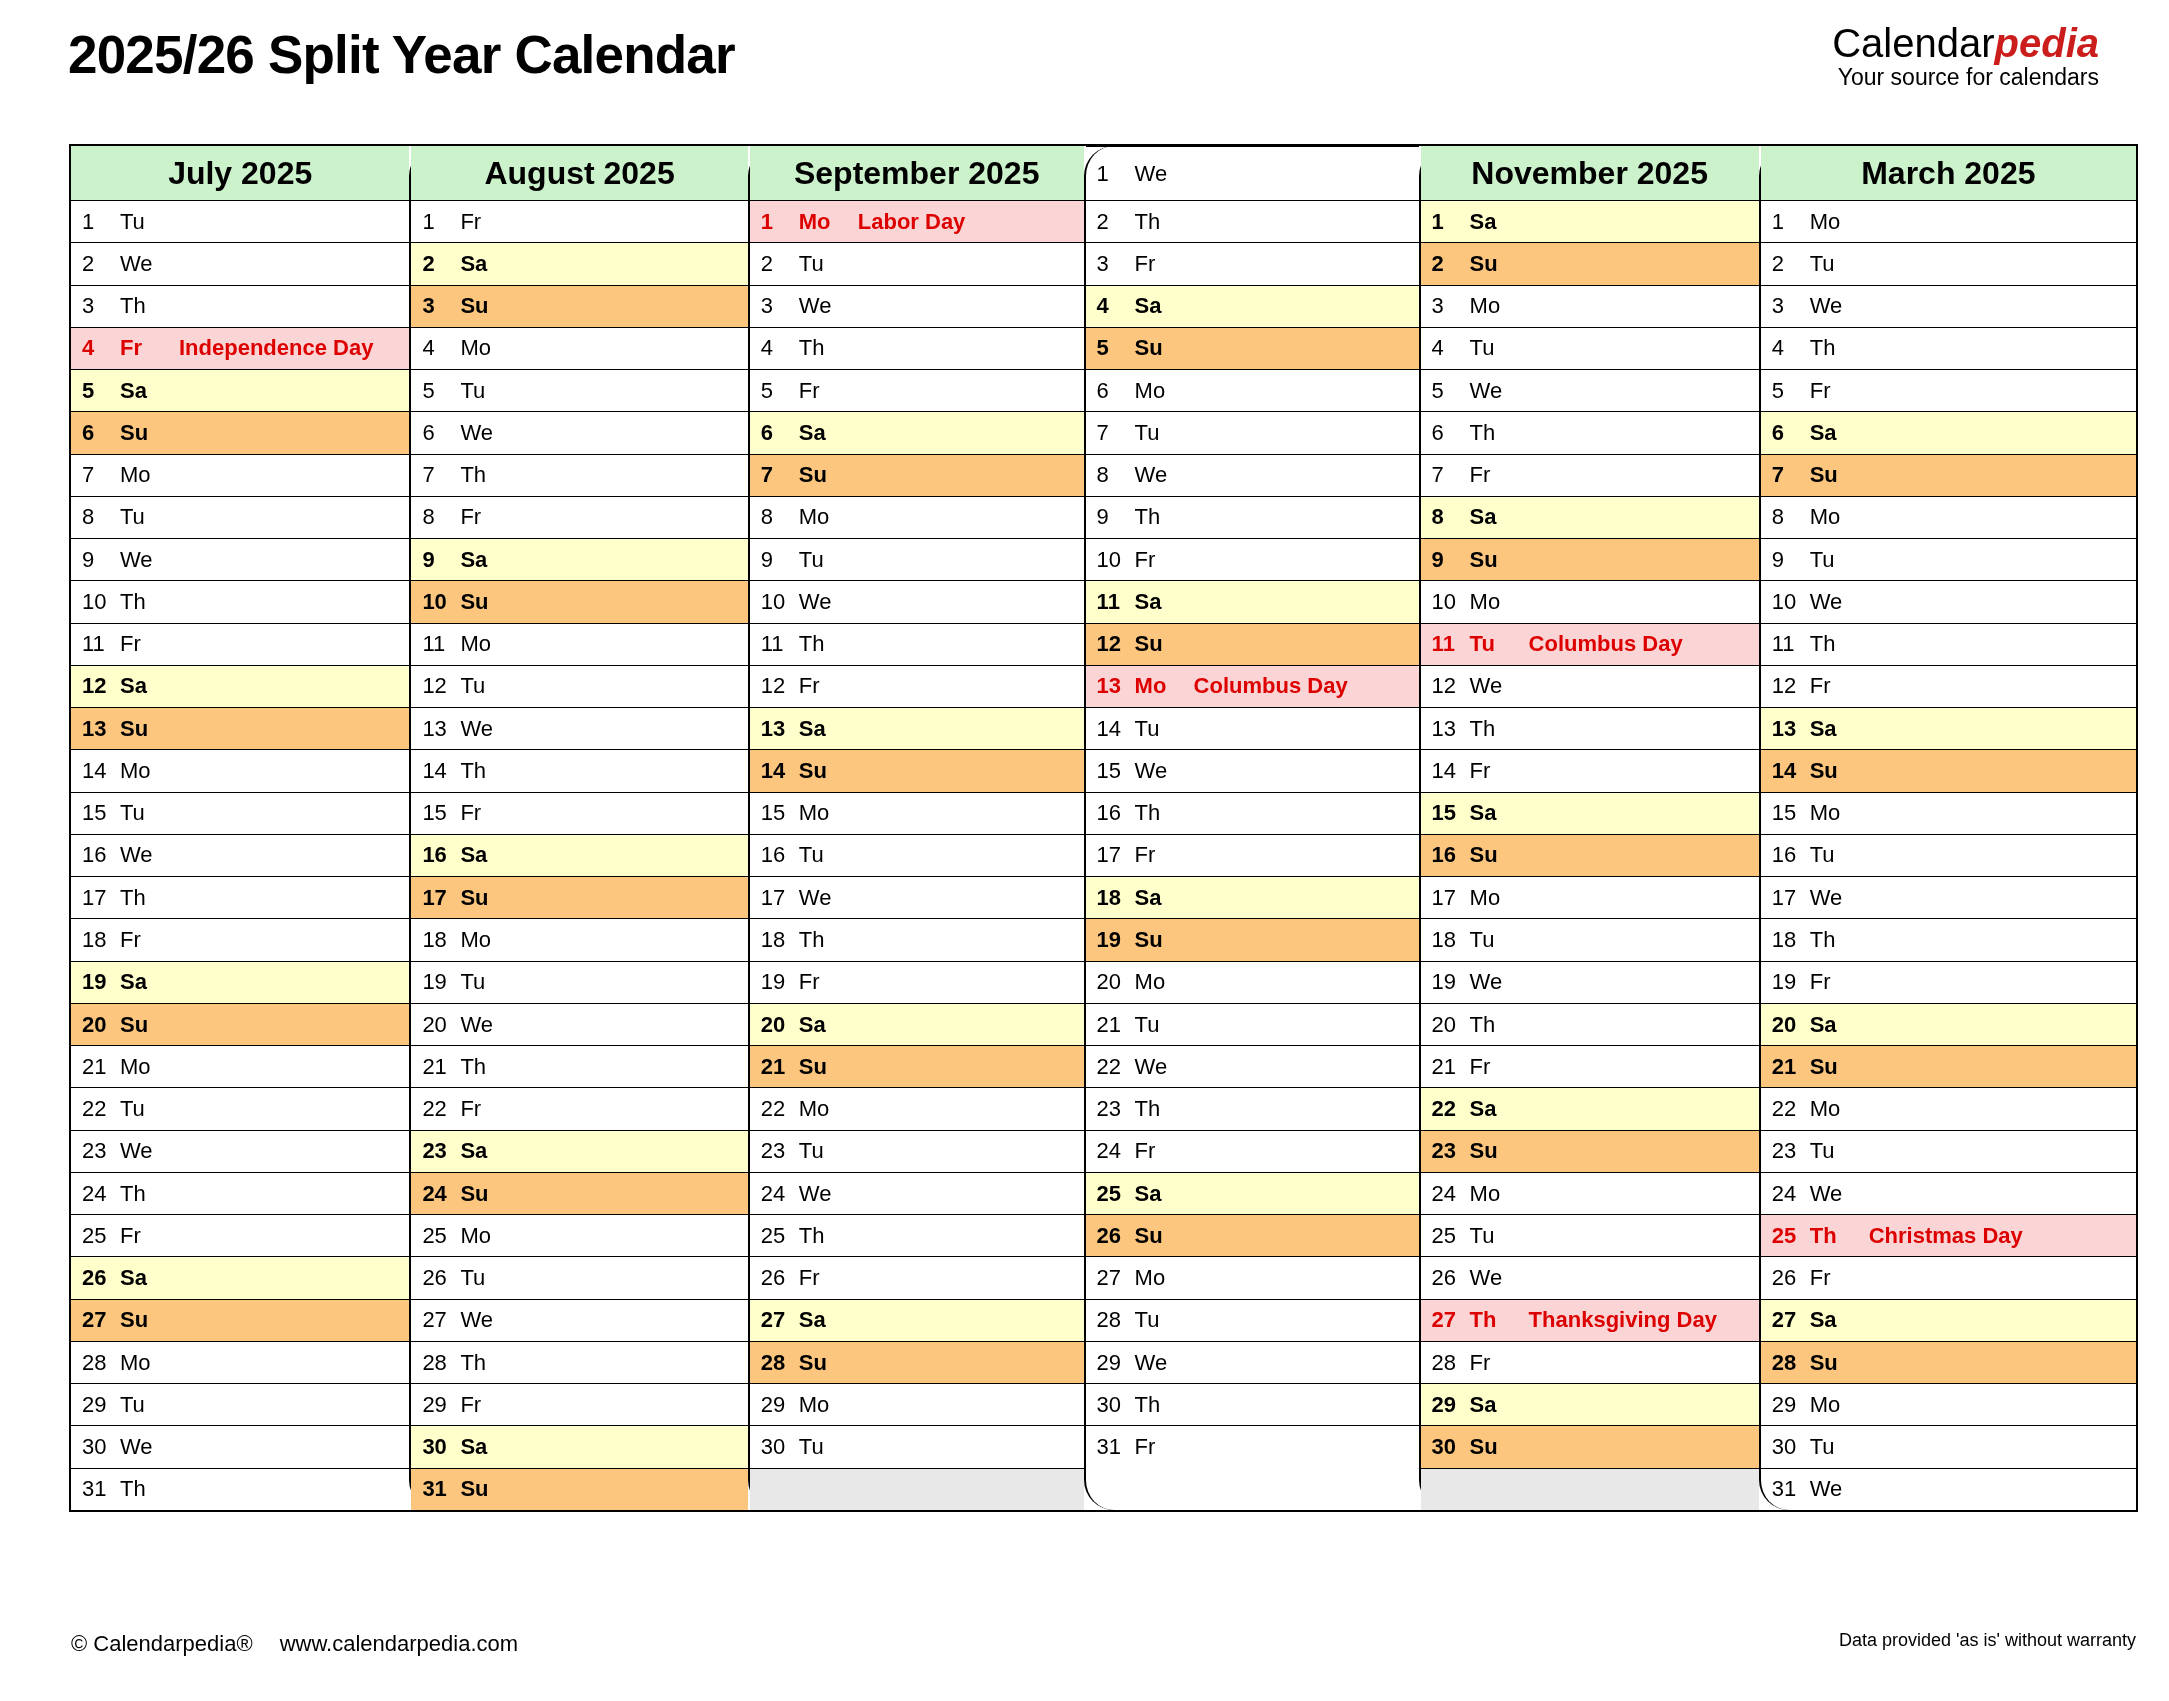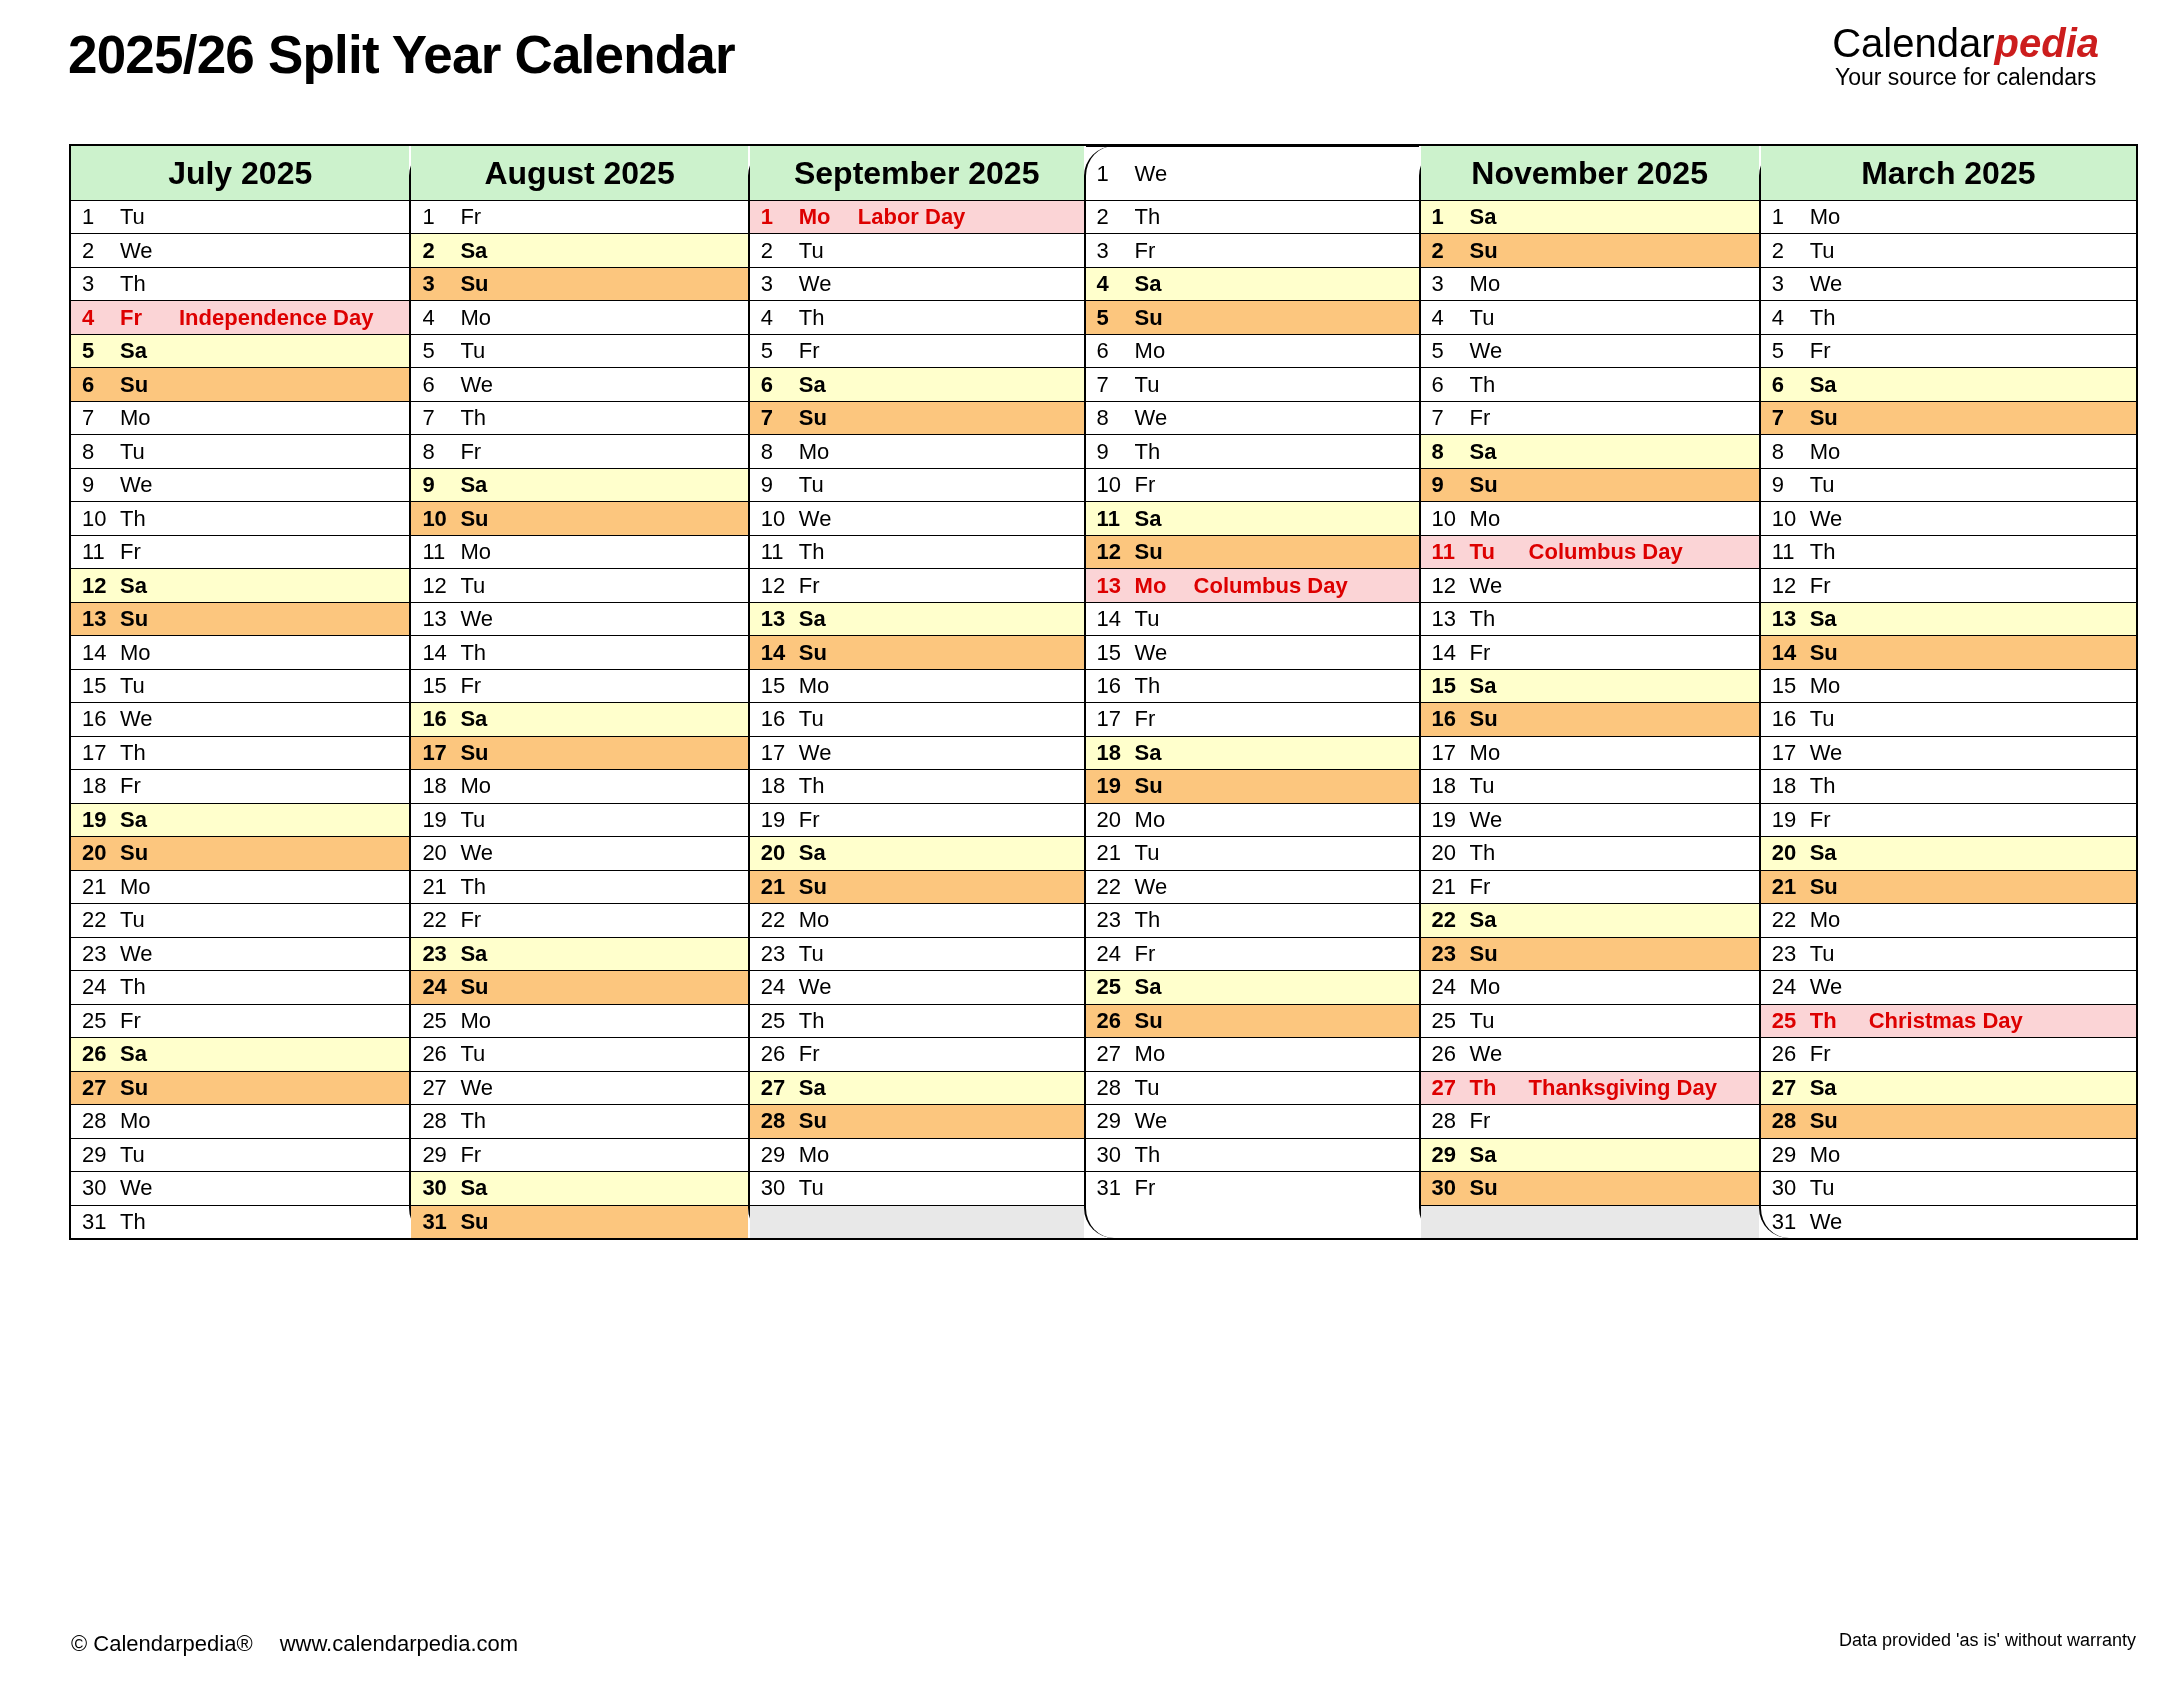--- a/index.html
+++ b/index.html
@@ -3,27 +3,27 @@
 <meta charset="utf-8">
 <style>
   html,body{margin:0;padding:0;background:#ffffff;}
   body{width:2170px;height:1702px;position:relative;font-family:"Liberation Sans",sans-serif;color:#000;overflow:hidden;}
 
   .title{
     position:absolute;left:68px;top:24px;margin:0;
     font-size:53px;font-weight:bold;letter-spacing:-0.8px;white-space:nowrap;
   }
 
-  .logo{position:absolute;right:71px;top:22px;text-align:center;line-height:1.05;}
+  .logo{position:absolute;right:71px;top:22px;text-align:right;line-height:1.05;}
   .logo-main{font-size:40px;letter-spacing:0;}
   .logo-main .pedia{font-weight:bold;font-style:italic;color:var(--logo-red,#cc1d1d);}
   .logo-tagline{font-size:23px;margin-top:0.8px;}
 
   .cal{
-    position:absolute;left:69px;top:144px;width:2069px;height:1096px;
+    position:absolute;left:69px;top:144px;width:2069px;height:1368px;
     display:grid;grid-template-columns:400fr 400fr 397fr 396fr 402fr 446fr;
     border:2.5px solid var(--border,#000);box-sizing:border-box;background:#fff;
   }
   .month{display:grid;grid-template-rows:54px repeat(31,1fr);min-width:0;}
   .month + .month{border-left:2.5px solid var(--border,#000);border-radius:30px;}
   .mh{
     background:var(--green,#ccf2cc);
     display:flex;align-items:center;justify-content:center;
     font-weight:bold;font-size:32px;white-space:nowrap;overflow:hidden;
   }

